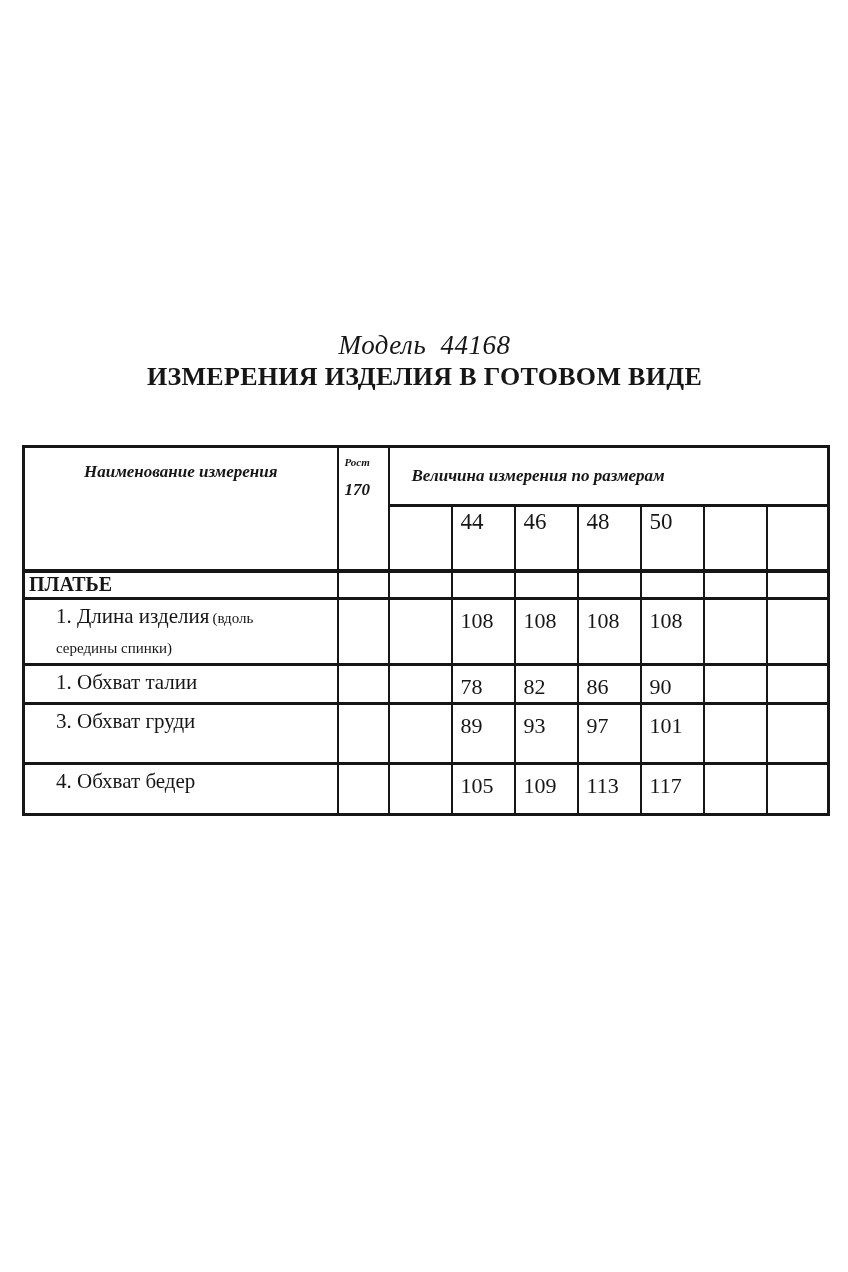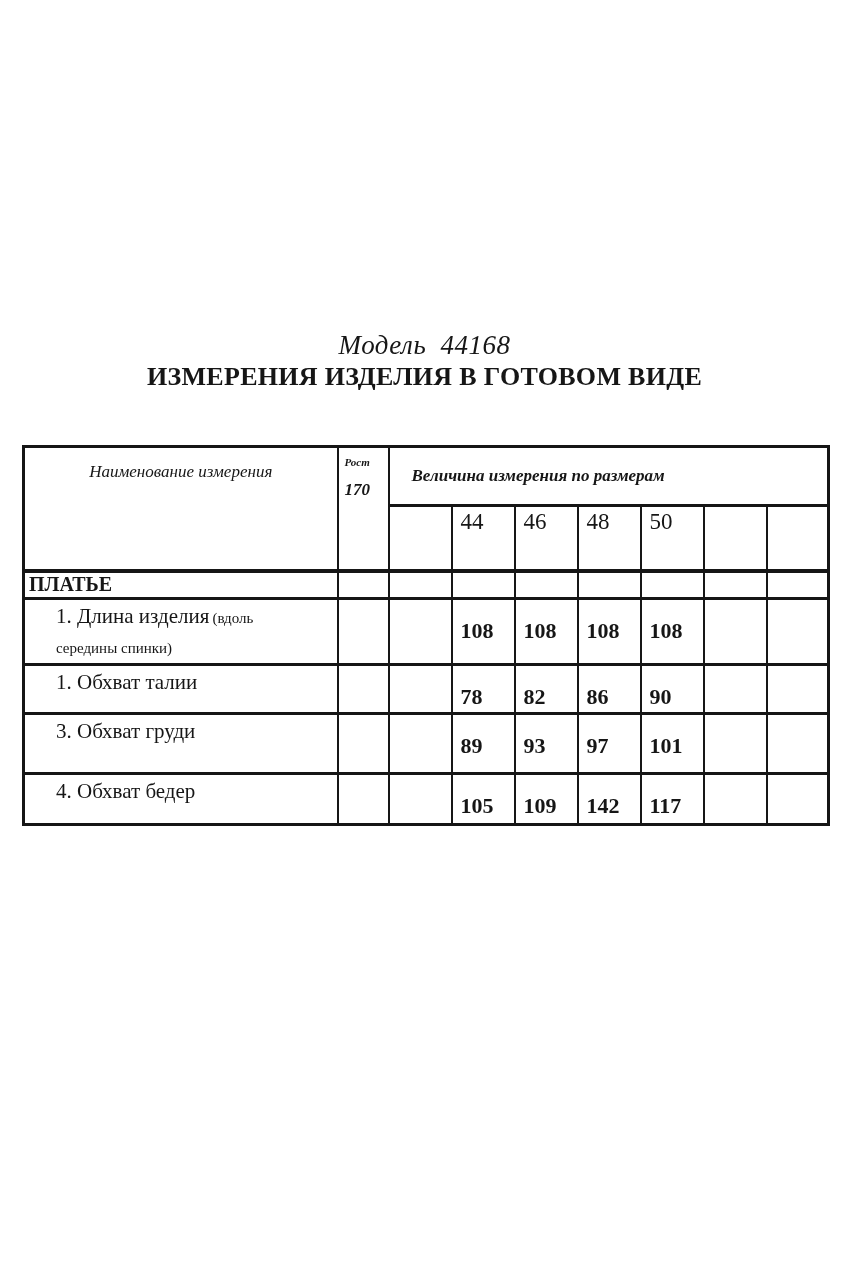--- a/index.html
+++ b/index.html
@@ -46,21 +46,21 @@
     border-top-width: 3px;
     border-bottom-width: 3px;
     vertical-align: top;
     padding: 2px 4px;
     overflow: hidden;
   }
   td.name-header {
     text-align: center;
     vertical-align: top;
     padding-top: 14px;
-    font-weight: normal;
+    font-weight: bold;
     font-style: italic;
     font-size: 17px;
   }
   td.rost-header { padding-top: 8px; padding-left: 6px; }
   .rost-label { font-size: 11px; font-weight: bold; font-style: italic; }
   .rost-value { font-size: 17px; font-weight: bold; font-style: italic; margin-top: 12px; }
   td.velichina-header {
     vertical-align: middle;
     padding-left: 22px;
     font-weight: bold;
@@ -74,21 +74,21 @@
   tr.section-row td { border-top-width: 4px; }
   td.section-cell {
     text-align: left;
     font-weight: bold;
     font-size: 20px;
     padding: 0 4px 1px 4px;
   }
   td.name-cell { font-size: 21px; padding-left: 4px; padding-top: 1px; }
   .name-wrap { max-width: 242px; line-height: 1.45; margin-left: 27px; }
   .row-note { font-size: 15px; margin-left: 3px; }
-  td.value-cell { font-size: 22px; padding: 18px 2px 2px 8px; font-weight: bold; }
+  td.value-cell { font-size: 22px; padding: 8px 2px 2px 8px; }
   tr.row-h0 { height: 64px; }
   tr.row-h1 { height: 36px; }
   tr.row-h2 { height: 60px; }
   tr.row-h3 { height: 51px; }
 </style>
 </head>
 <body>
 
 <div class="page">
 
@@ -185,21 +185,21 @@
     </tr>
 
     <tr class="row-h3">
       <td class="name-cell">
         <div class="name-wrap"><span>4. Обхват бедер</span><span class="row-note"></span></div>
       </td>
       <td></td>
       <td class="value-cell"></td>
       <td class="value-cell">105</td>
       <td class="value-cell">109</td>
-      <td class="value-cell">142</td>
+      <td class="value-cell">113</td>
       <td class="value-cell">117</td>
       <td class="value-cell"></td>
       <td class="value-cell"></td>
     </tr>
   </tbody>
     </table>
 
 </div>
 
 </body></html>

